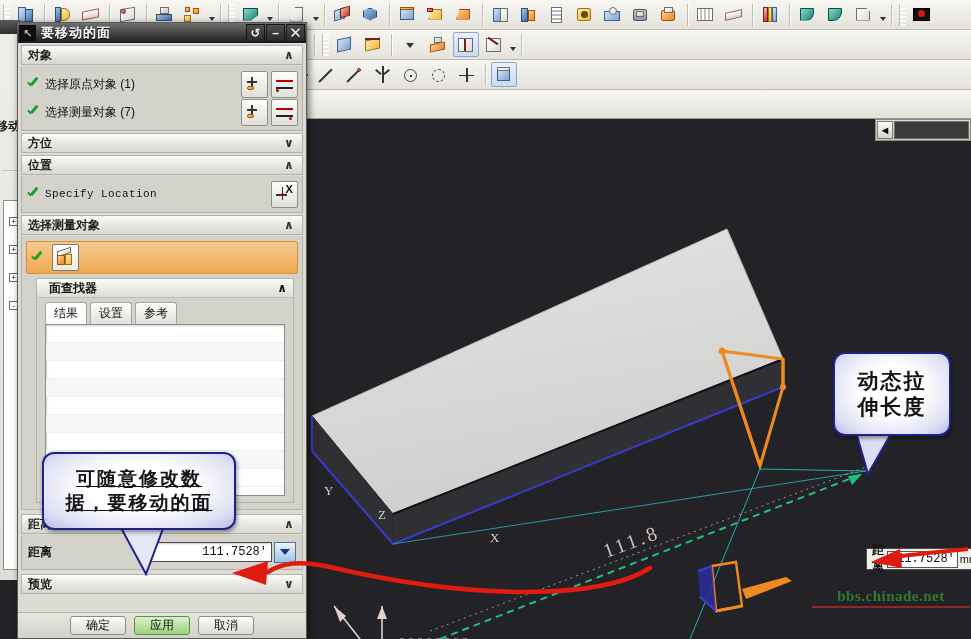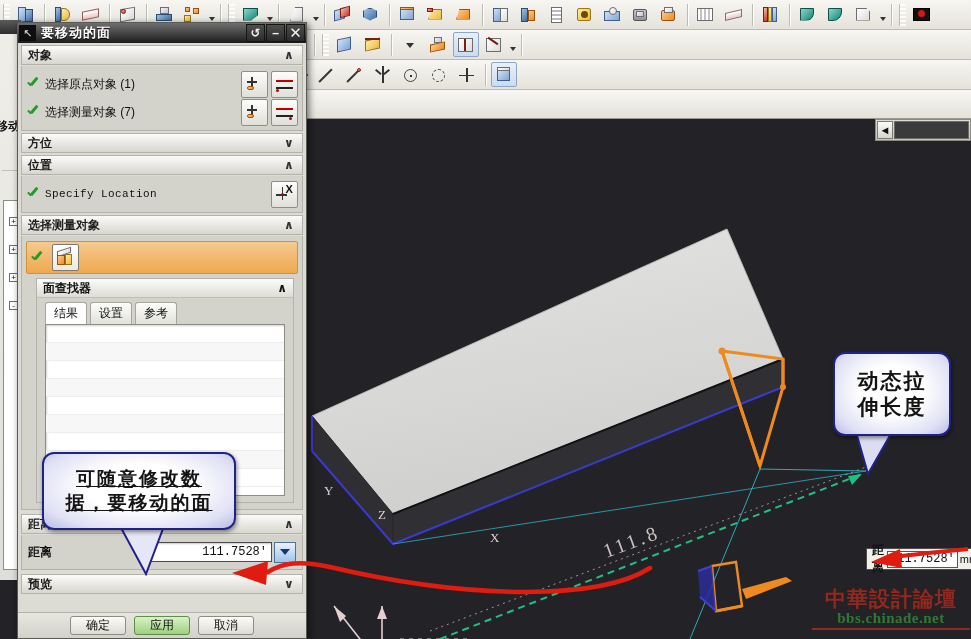--- a/index.html
+++ b/index.html
@@ -148,21 +148,21 @@
   .sqbtn.sel{ border:1px solid #7b7a73; background:linear-gradient(#ffffff,#eceadf); }
 
   
   .row.hl{ background:linear-gradient(#f6c98f,#eea94f); border:1px solid #d79230;
            border-radius:2px; padding:2px 3px; margin:1px 0; }
 
   
   .sub{ margin:4px 4px 0 10px; background:#d3d2cb; border:1px solid #b3b2ab; }
   .sub-hdr{ height:19px; background:linear-gradient(#fbfbf9,#dddcd5);
      border-bottom:1px solid #bfbeb7; display:flex; align-items:center;
-     padding-left:6px; font-weight:bold; font-size:12px; position:relative;}
+     padding-left:12px; font-weight:bold; font-size:12px; position:relative;}
   .sub-hdr .chev{ position:absolute; right:6px; top:2px; font-size:12px; font-weight:bold;}
   .tabs{ display:flex; padding:4px 0 0 8px; gap:3px; }
   .tab{ padding:2px 8px 2px 8px; font-size:12px; background:linear-gradient(#fdfdfb,#e2e1da);
      border:1px solid #a6a59e; border-bottom:none; border-radius:3px 3px 0 0; }
   .tab.active{ background:#fff; position:relative; z-index:2; }
   .listbox{ margin:0 8px 6px 8px; height:172px; background:#fff; border:1px solid #8d8c85;
      box-shadow:inset 1px 1px 2px rgba(0,0,0,.18); overflow:hidden; }
   .listbox .lrow{ height:18px; border-bottom:1px solid #ededed; }
   .listbox .lrow:nth-child(even){ background:#f7f7f7; }
 
@@ -320,21 +320,20 @@
   <polygon points="871,562 900,549 902,568" fill="#e01b10"></polygon>
 </svg>
 
 <div id="vp-dist">
   <div class="vd-lbl">距离</div>
   <div class="vd-val">111.7528'</div>
   <div class="vd-unit">mm</div>
 </div>
 
 <div id="watermark">
-  <div class="wm1">中華設計論壇</div>
   <div class="wm2">bbs.chinade.net</div>
   <div class="wmline"></div>
 </div>
 
 <div id="toolbars">
 
   <div class="tb-row r1">
     <div class="grip"></div>
     <div class="tbtn">
         <span class="ic">

